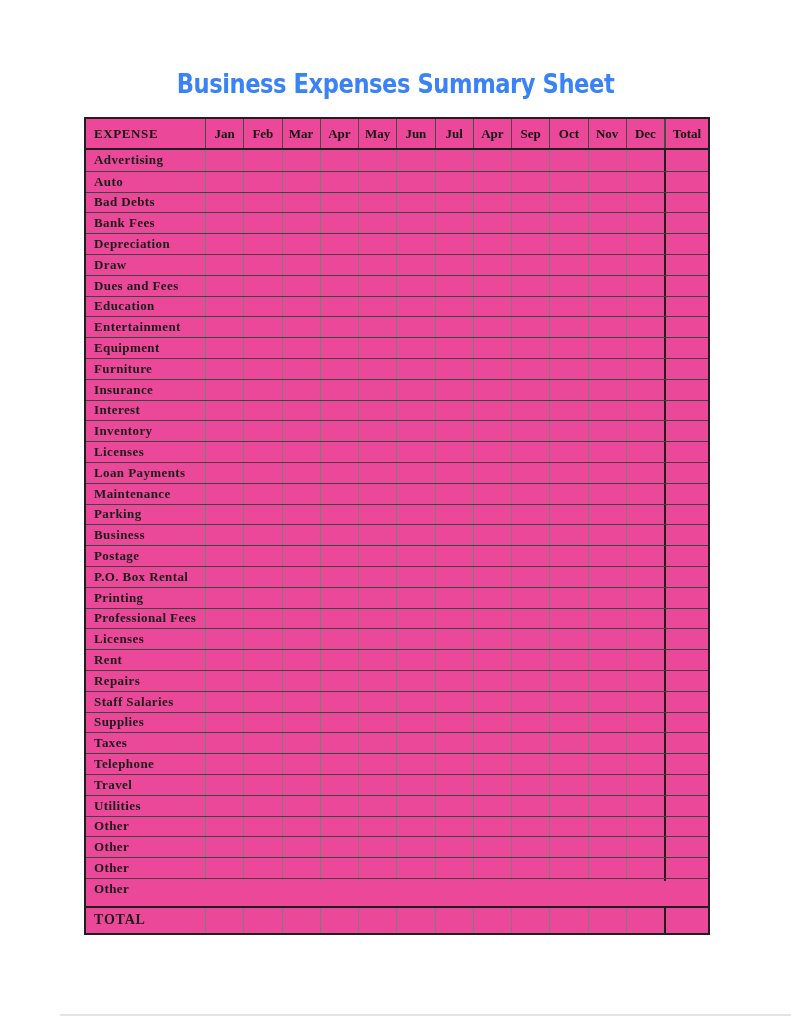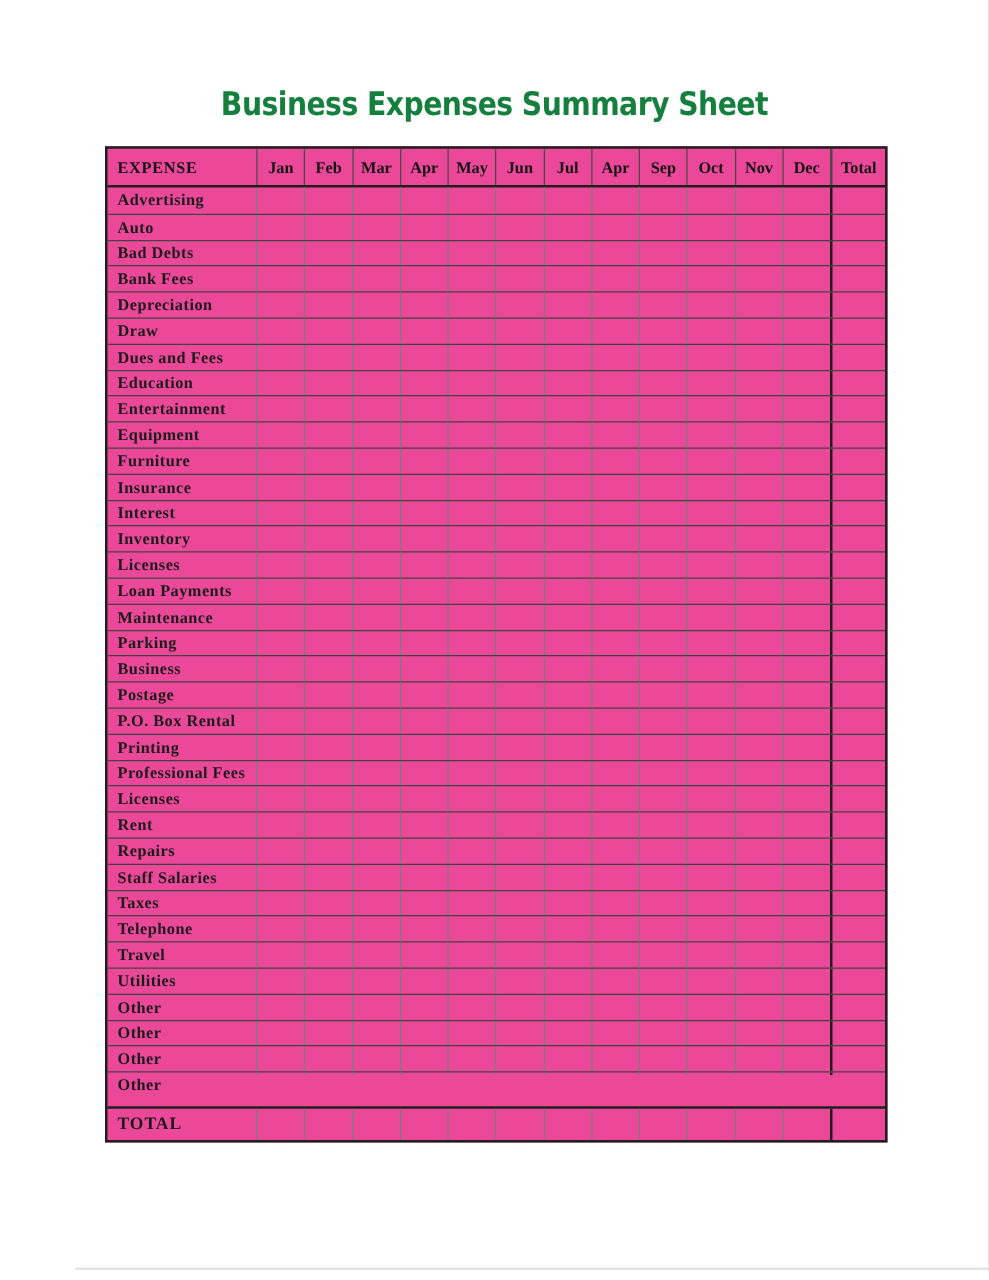--- a/index.html
+++ b/index.html
@@ -14,21 +14,21 @@
   .page-title {
     position:absolute;
     top:68px; left:0;
     width:791px;
     margin:0;
     text-align:center;
     font-family:"DejaVu Sans", sans-serif;
     font-weight:700;
     font-size:26px;
     letter-spacing:-0.5px;
-    color:#15803d;
+    color:#3b82f6;
     line-height:32px;
   }
   .page-title > span {
     display:inline-block;
     transform:scaleX(0.87);
     transform-origin:center;
   }
   .tbl {
     position:absolute;
     left:84px; top:117px;
@@ -541,20 +541,36 @@
         <div class="cell"></div>
         <div class="cell"></div>
         <div class="cell"></div>
         <div class="cell"></div>
         <div class="cell"></div>
         <div class="cell"></div>
         <div class="cell"></div>
         <div class="cell"></div>
       </div>
       <div class="row body-row">
+        <div class="cell label-cell">Supplies</div>
+        <div class="cell"></div>
+        <div class="cell"></div>
+        <div class="cell"></div>
+        <div class="cell"></div>
+        <div class="cell"></div>
+        <div class="cell"></div>
+        <div class="cell"></div>
+        <div class="cell"></div>
+        <div class="cell"></div>
+        <div class="cell"></div>
+        <div class="cell"></div>
+        <div class="cell"></div>
+        <div class="cell"></div>
+      </div>
+      <div class="row body-row">
         <div class="cell label-cell">Taxes</div>
         <div class="cell"></div>
         <div class="cell"></div>
         <div class="cell"></div>
         <div class="cell"></div>
         <div class="cell"></div>
         <div class="cell"></div>
         <div class="cell"></div>
         <div class="cell"></div>
         <div class="cell"></div>

